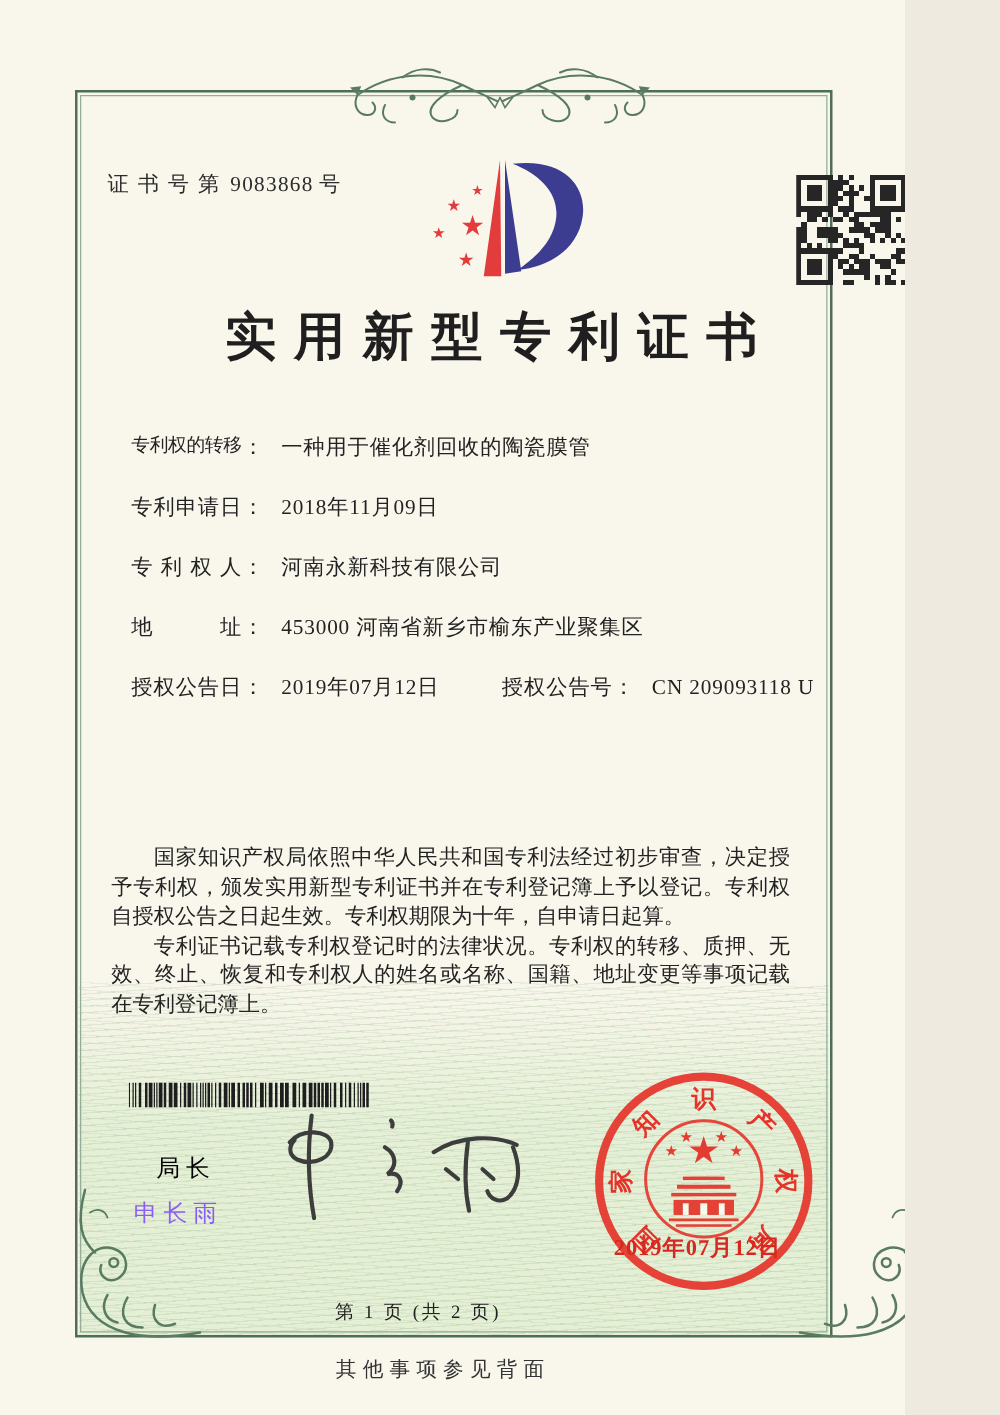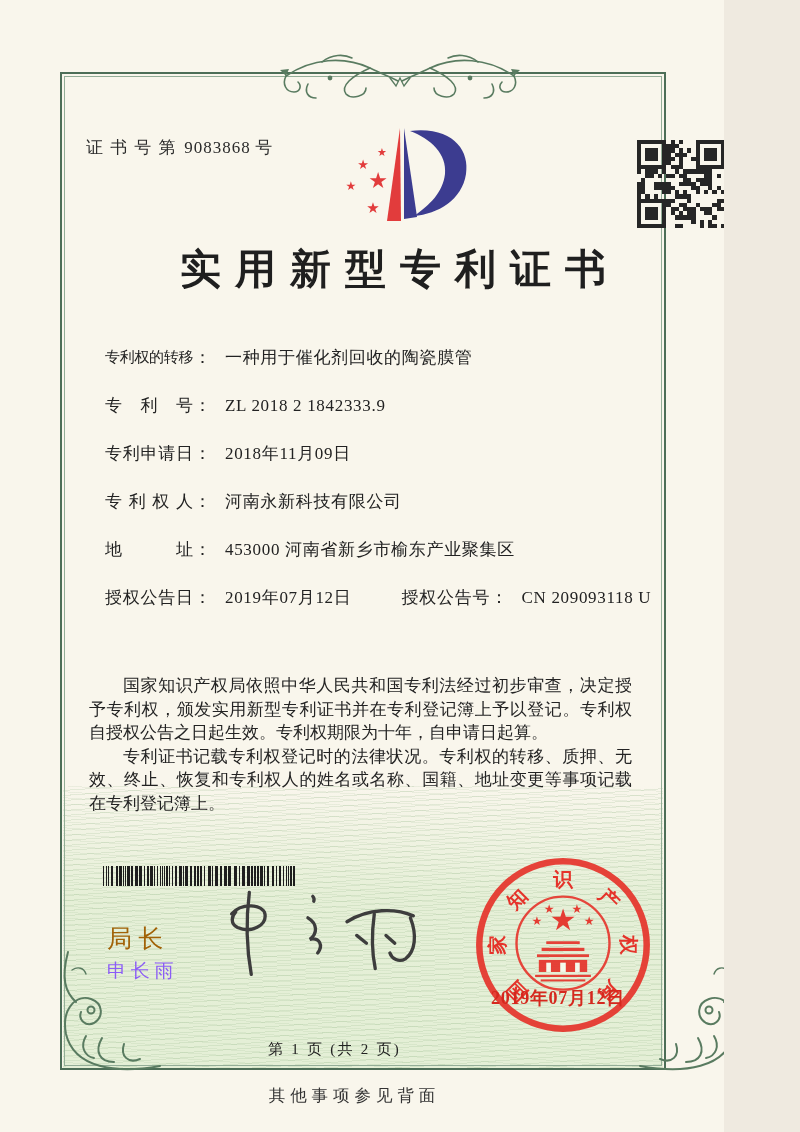--- a/index.html
+++ b/index.html
@@ -38,21 +38,21 @@
   .fvalue{margin-left:14px;letter-spacing:.04em;}
   .fgroup2{margin-left:50px;}
 
   
   .body-text{position:absolute;left:89px;right:92px;top:674px;font-size:17px;line-height:23.6px;
     color:#232323;text-align:justify;}
   .body-text p{margin:0;text-indent:2em;}
 
   
   .barcode{position:absolute;left:103px;top:866px;width:193px;height:20px;}
-  .sig-title{position:absolute;left:107px;top:922px;font-size:25px;letter-spacing:.25em;color:#a16207;}
+  .sig-title{position:absolute;left:125px;top:922px;font-size:19px;letter-spacing:.25em;color:#000000;}
   .sig-name{position:absolute;left:107px;top:958px;font-size:19px;letter-spacing:.25em;color:#8b5cf6;}
   .sig-script{position:absolute;left:222px;top:882px;}
   .seal{position:absolute;left:470px;top:852px;width:186px;height:186px;}
   .seal-date{position:absolute;left:491px;top:986px;font-size:18px;font-weight:bold;color:#d5281e;letter-spacing:.04em;}
 
   .page-num{position:absolute;left:0;right:55px;top:1040px;text-align:center;font-size:15px;color:#222;letter-spacing:.15em;}
   .back-note{position:absolute;left:0;right:55px;top:1085px;text-align:center;font-size:16.5px;color:#333;letter-spacing:.3em;padding-left:40px;}
 </style>
 </head>
 <body>
@@ -356,21 +356,20 @@
         <rect x="17" y="20" width="1" height="1"></rect>
         <rect x="18" y="20" width="1" height="1"></rect>
         <rect x="20" y="20" width="1" height="1"></rect>
       </g>
     </svg>
 
   <div class="title">实用新型专利证书</div>
 
   <div class="fields" id="fields">
       <div class="frow"><span><span class="flabel long">专利权的转移</span><span class="fcolon">：</span><span class="fvalue">一种用于催化剂回收的陶瓷膜管</span></span></div>
-      <div class="frow"><span><span class="flabel">专利号</span><span class="fcolon">：</span><span class="fvalue">ZL 2018 2 1842333.9</span></span></div>
       <div class="frow"><span><span class="flabel">专利申请日</span><span class="fcolon">：</span><span class="fvalue">2018年11月09日</span></span></div>
       <div class="frow"><span><span class="flabel">专利权人</span><span class="fcolon">：</span><span class="fvalue">河南永新科技有限公司</span></span></div>
       <div class="frow"><span><span class="flabel">地址</span><span class="fcolon">：</span><span class="fvalue">453000 河南省新乡市榆东产业聚集区</span></span></div>
       <div class="frow"><span><span class="flabel">授权公告日</span><span class="fcolon">：</span><span class="fvalue">2019年07月12日</span></span><span class="fgroup2"><span class="flabel">授权公告号</span><span class="fcolon">：</span><span class="fvalue">CN 209093118 U</span></span></div>
     </div>
 
   <div class="body-text" id="paras">
       <p>国家知识产权局依照中华人民共和国专利法经过初步审查，决定授予专利权，颁发实用新型专利证书并在专利登记簿上予以登记。专利权自授权公告之日起生效。专利权期限为十年，自申请日起算。</p>
       <p>专利证书记载专利权登记时的法律状况。专利权的转移、质押、无效、终止、恢复和专利权人的姓名或名称、国籍、地址变更等事项记载在专利登记簿上。</p>
     </div>

